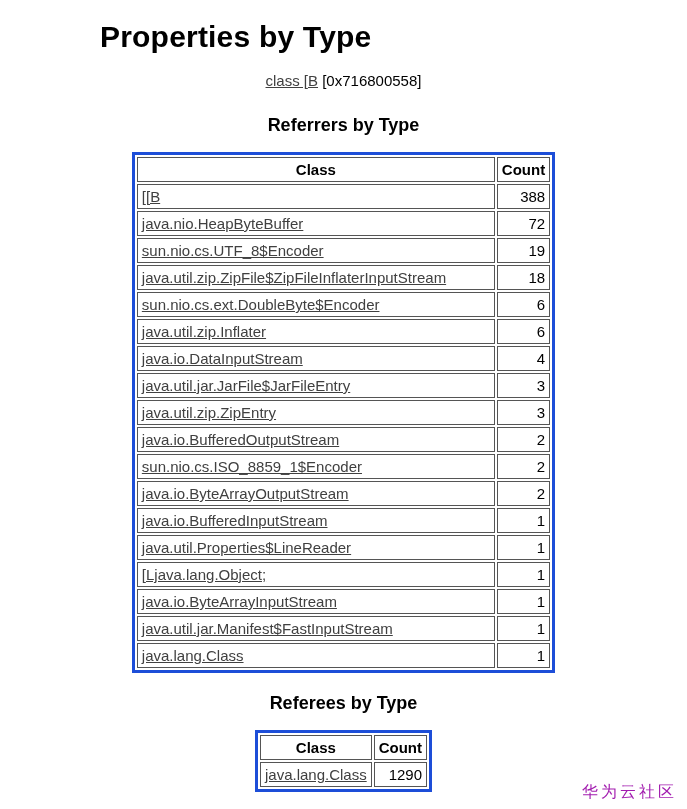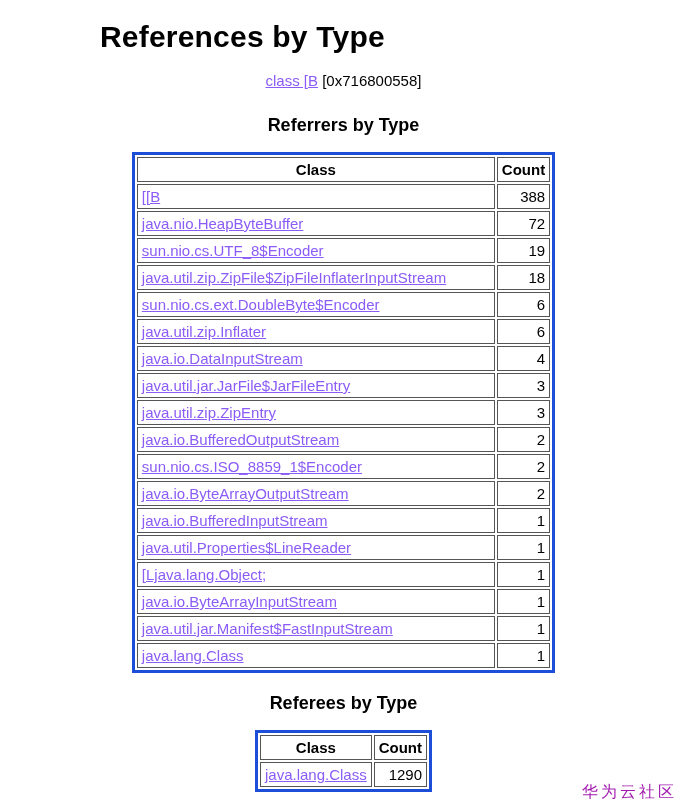--- a/index.html
+++ b/index.html
@@ -16,21 +16,21 @@
   h1 {
     font-size: 30px;
     font-weight: 800;
     margin: 0 0 18px 60px;
     letter-spacing: 0.2px;
   }
   .center {
     text-align: center;
   }
   a.link {
-    color: #8b5cf6;
+    color: #404040;
   }
   .subline {
     font-size: 15px;
     margin-bottom: 26px;
   }
   h2 {
     font-size: 18px;
     font-weight: 700;
     margin: 8px 0 16px 0;
   }
@@ -74,21 +74,21 @@
     position: relative;
     width: 687px;
     height: 809px;
   }
 </style>
 </head>
 <body>
 <div class="page">
 <div class="wrap">
 
-<h1>References by Type</h1>
+<h1>Properties by Type</h1>
 
 <div class="center subline">
   <a href="#" class="link">class [B</a><span> [0x716800558]</span>
 </div>
 
 <h2 class="center">Referrers by Type</h2>
 
 <table class="data" id="referrers-table">
   <thead>
     <tr>

